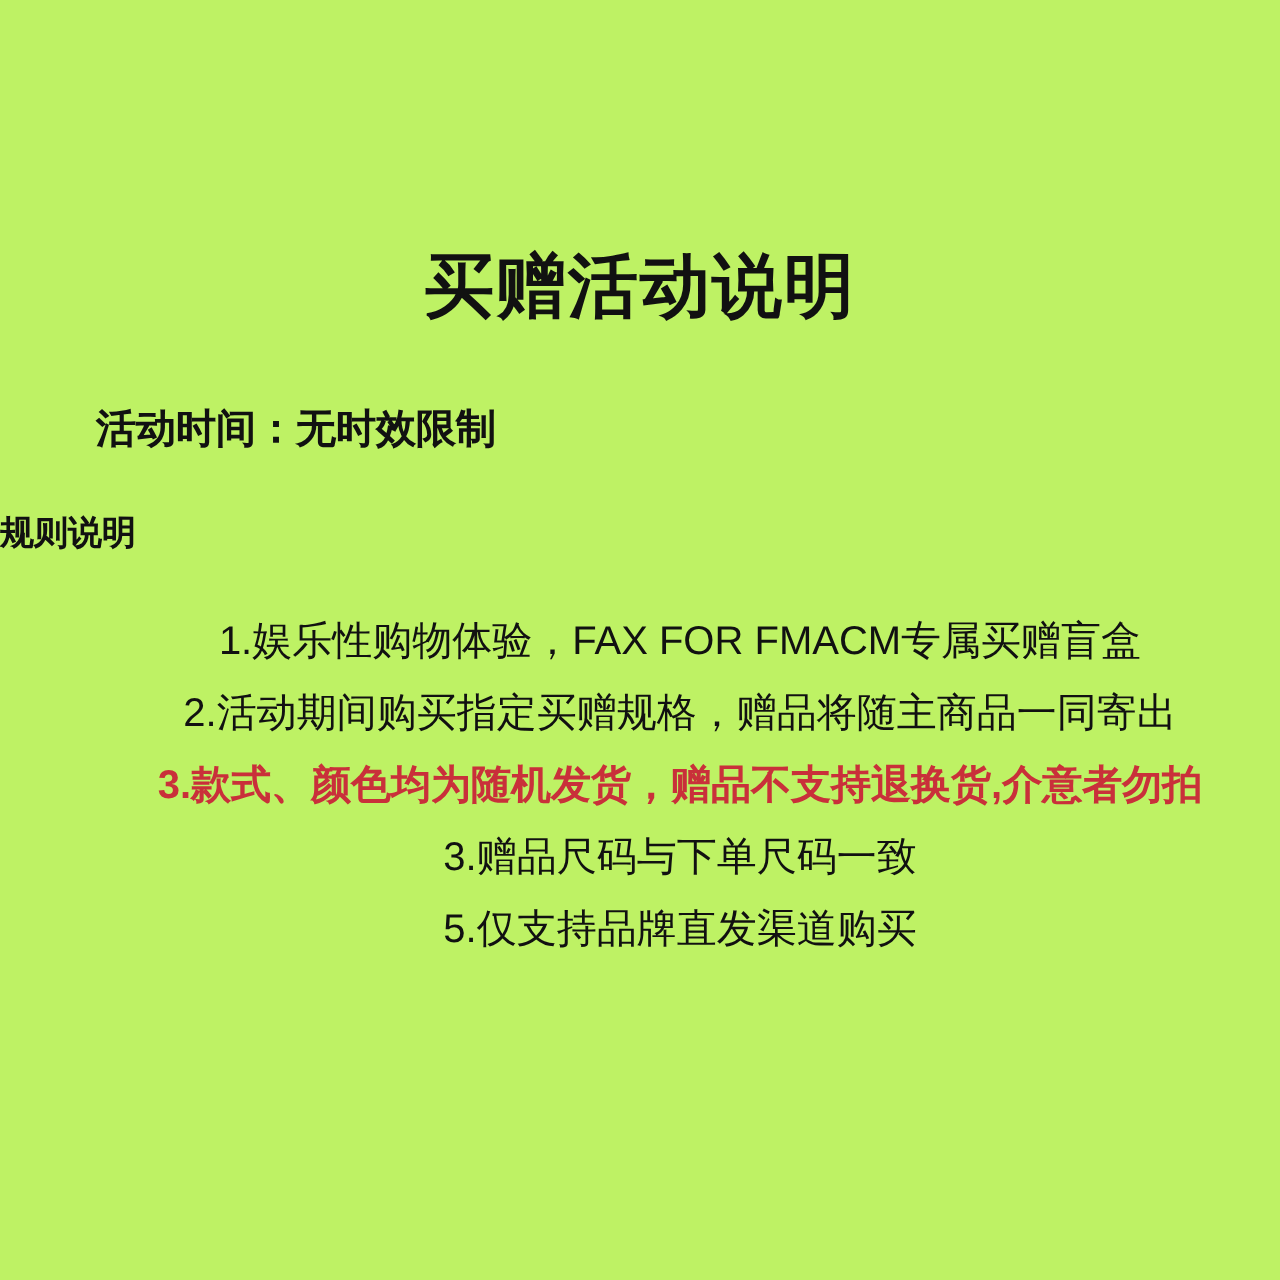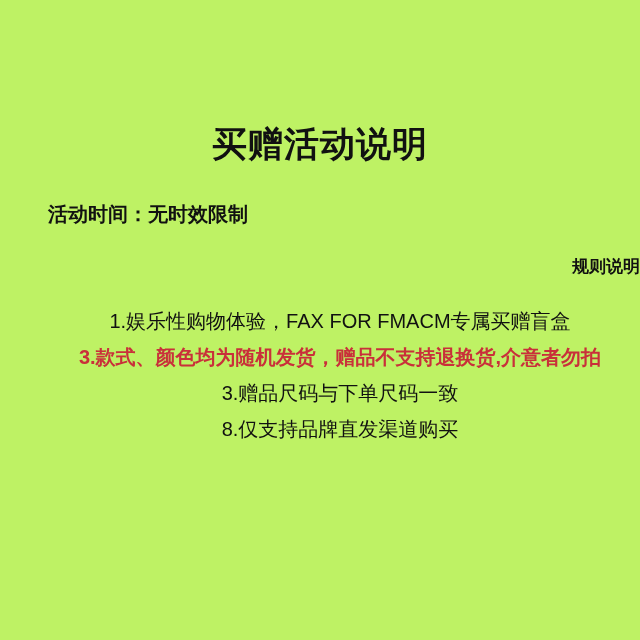--- a/index.html
+++ b/index.html
@@ -34,21 +34,21 @@
     left: 48px;
     font-size: 20px;
     font-weight: 700;
     color: #111111;
   }
   .rules-heading {
     position: absolute;
     top: 255px;
     left: 0;
     width: 640px;
-    text-align: right;
+    text-align: left;
     font-size: 17px;
     font-weight: 600;
     color: #111111;
   }
   .rules-list {
     position: absolute;
     top: 303px;
     left: 60px;
     width: 560px;
     text-align: center;
@@ -71,18 +71,19 @@
 <div class="page">
 
   <div class="title">买赠活动说明</div>
 
   <div class="activity-time">活动时间：无时效限制</div>
 
   <div class="rules-heading">规则说明</div>
 
   <div class="rules-list">
     <div class="rule-line" data-color="black">1.娱乐性购物体验，FAX FOR FMACM专属买赠盲盒</div>
+    <div class="rule-line" data-color="black">2.活动期间购买指定买赠规格，赠品将随主商品一同寄出</div>
     <div class="rule-line" data-color="red">3.款式、颜色均为随机发货，赠品不支持退换货,介意者勿拍</div>
     <div class="rule-line" data-color="black">3.赠品尺码与下单尺码一致</div>
-    <div class="rule-line" data-color="black">8.仅支持品牌直发渠道购买</div>
+    <div class="rule-line" data-color="black">5.仅支持品牌直发渠道购买</div>
   </div>
 
 </div>
 
 </body></html>

